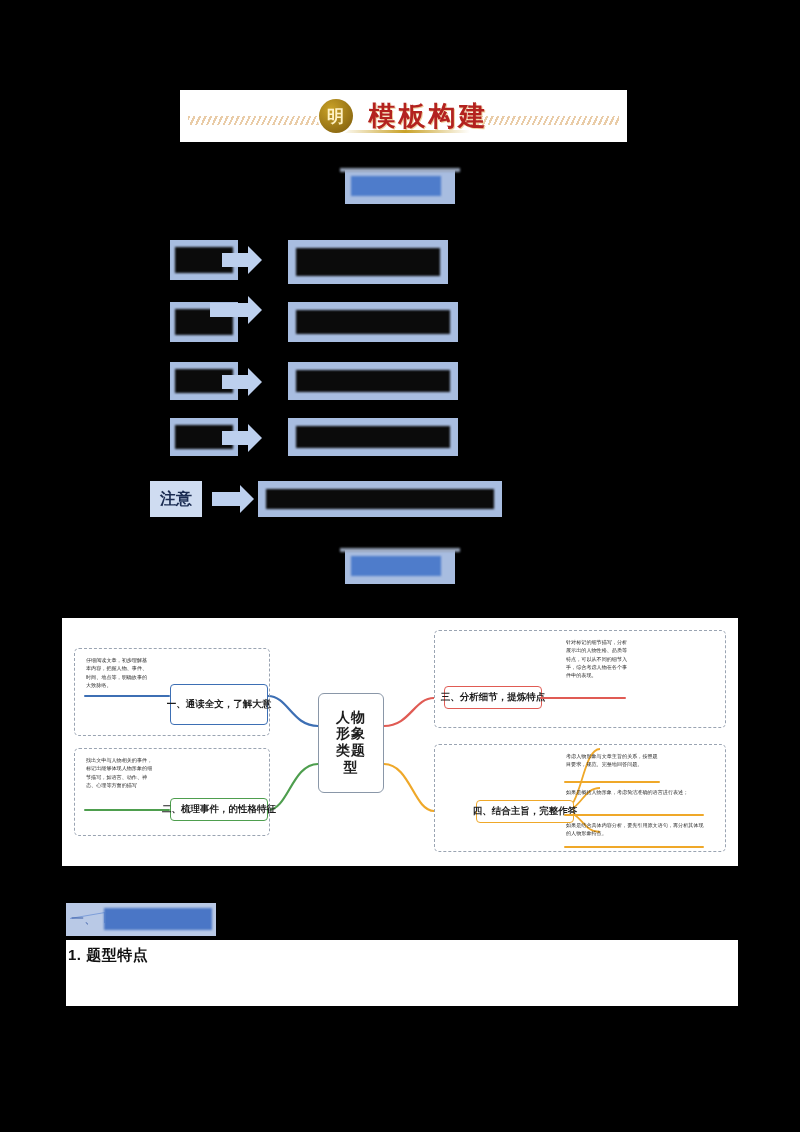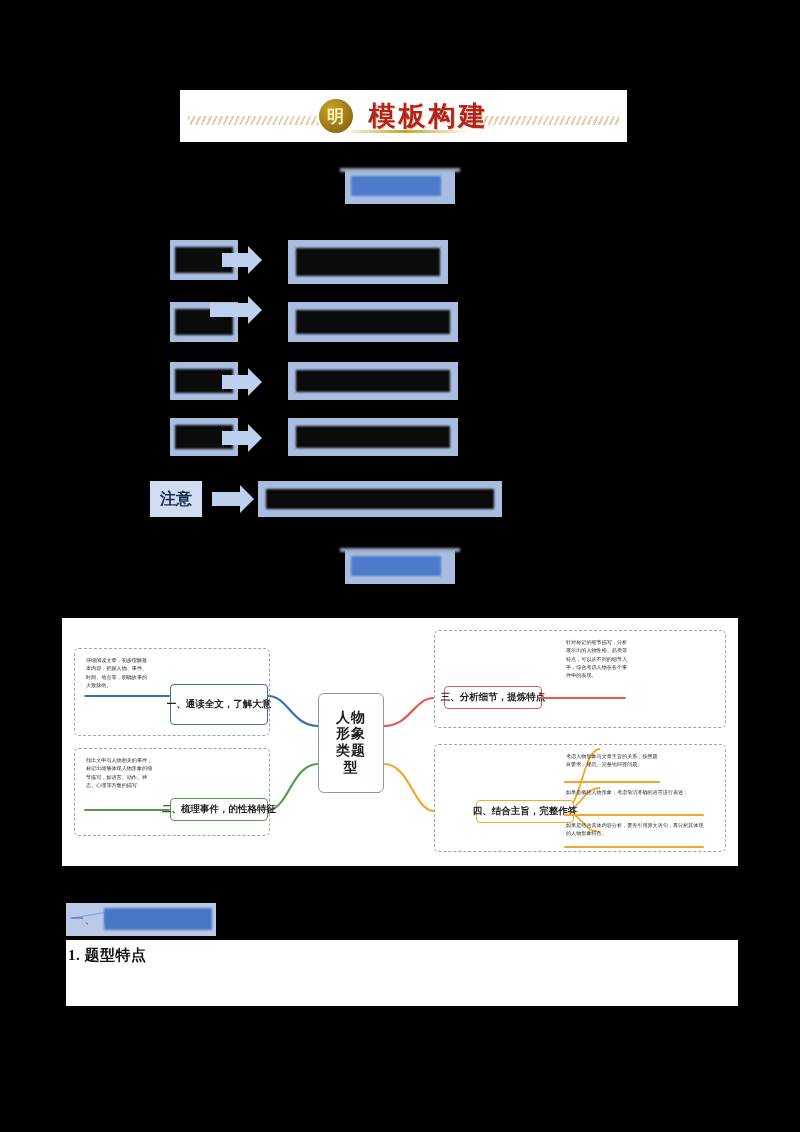--- a/index.html
+++ b/index.html
@@ -73,21 +73,21 @@
   .sec-head .bg{position:absolute;inset:0;background:#b9c9e6;}
   .sec-head .txt{position:absolute;left:38px;top:5px;right:4px;bottom:6px;
     background:#4a76c6;filter:blur(1.1px);}
   .sec-head .num{position:absolute;left:5px;top:7px;font-size:13px;color:#3b5ea8;
     font-family:"DejaVu Sans",sans-serif;filter:blur(.5px);}
   .sec-head .swoosh{position:absolute;left:4px;top:12px;width:34px;height:10px;
     border-top:1.5px solid #6f93d6;border-right:1.5px solid #6f93d6;
     transform:skewY(-10deg);opacity:.8;}
 
   .white-line{position:absolute;background:#fff;}
-  .h2{position:absolute;left:68px;top:946px;font-family:Liberation Serif, serif;
+  .h2{position:absolute;left:68px;top:946px;font-family:Liberation Sans, sans-serif;
     font-size:15px;font-weight:bold;color:#111;letter-spacing:.5px;}
   .body-line{position:absolute;left:68px;top:981px;font-family:"DejaVu Serif",serif;
     font-size:15.5px;color:#111;letter-spacing:.3px;white-space:nowrap;}
 </style>
 </head>
 <body>
 
 <div class="page">
 
   <div class="banner">

